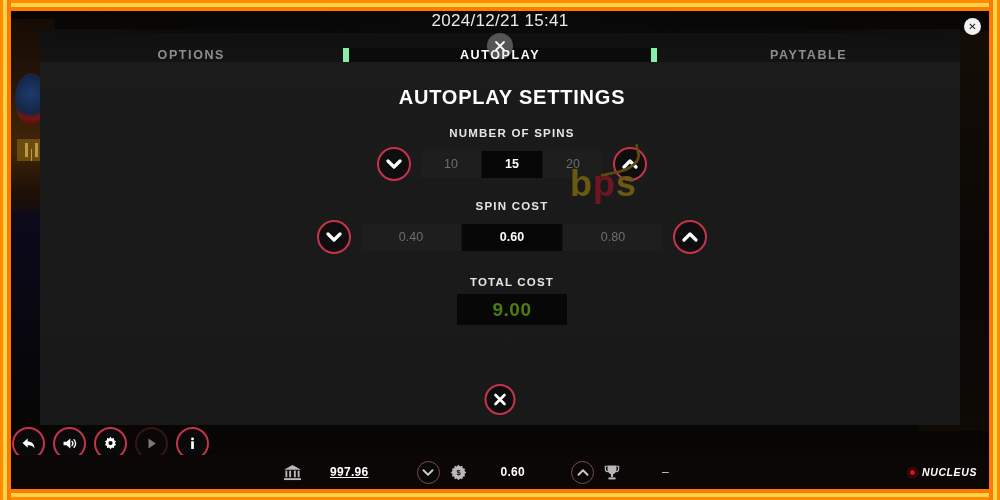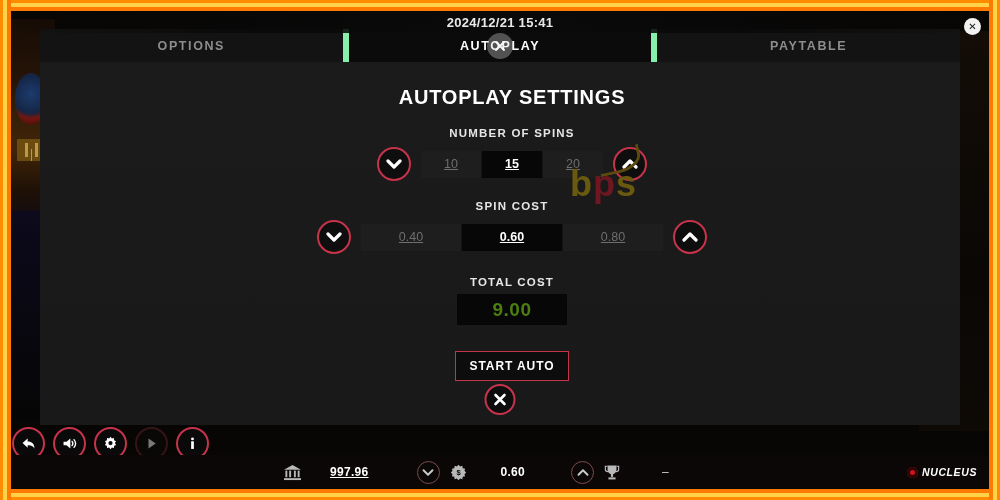--- a/index.html
+++ b/index.html
@@ -71,40 +71,40 @@
   }
   #art-right{
     right:0;top:20px;width:70px;height:400px;
     background:linear-gradient(180deg,#1b1208,#0b0806 60%,#120c07);
     opacity:.6;
   }
 
   
   #datetime-bar{
     position:absolute;left:11px;top:11px;width:978px;height:22px;
-    display:flex;align-items:center;justify-content:center;
-    color:#e9e9e9;font-size:13px;font-weight:bold;letter-spacing:.3px;
+    display:flex;align-items:flex-start;justify-content:center;
+    color:#e9e9e9;font-size:17px;font-weight:normal;letter-spacing:.3px;
     background:linear-gradient(90deg,rgba(0,0,0,0) 0%,rgba(8,8,8,.85) 25%,rgba(10,10,10,.95) 50%,rgba(8,8,8,.85) 75%,rgba(0,0,0,0) 100%);
     z-index:6;
   }
 
   
   #win-close{
     position:absolute;right:19px;top:18px;width:17px;height:17px;border-radius:50%;
     background:#f2f2f2;display:flex;align-items:center;justify-content:center;
     color:#151515;font-size:10px;line-height:1;z-index:9;cursor:pointer;
   }
 
   
   #modal{
     position:absolute;left:40px;top:29px;width:920px;height:396px;
     background:#141414;z-index:5;
   }
   #tabbar{
-    height:33px;display:flex;background:#101010;
+    height:33px;display:flex;background:#101010;align-items:flex-end;
   }
   .tab{
     flex:1;display:flex;align-items:center;justify-content:center;
     font-size:12.5px;letter-spacing:1.6px;font-weight:bold;
     color:#8d8d8d;background:#131313;cursor:pointer;position:relative;
   }
   .tab.active{color:#fff;background:#0b0b0b;}
   #tabbar .tab + .tab{border-left:6px solid #86efac;}
 
   #modal-body{
@@ -132,21 +132,21 @@
     display:flex;align-items:center;justify-content:center;
     cursor:pointer;flex:0 0 auto;
   }
   .arrow-btn svg{display:block;}
   .values{
     display:flex;margin:0 10px;
   }
   .val{
     display:flex;align-items:center;justify-content:center;
     height:27px;font-size:12.5px;color:#6e6e6e;background:#1e1e1e;
-    cursor:pointer;border-right:1px solid #141414;text-decoration:underline;
+    cursor:pointer;border-right:1px solid #141414;
   }
   .val:last-child{border-right:none;}
   .val.sel{background:#070707;color:#fff;font-weight:bold;}
 
   
   #spins-values .val{width:60px;}
   
   #cost-values .val{width:100px;}
   #total-box{
     margin:6px auto 0;width:110px;height:31px;background:#070707;
@@ -301,21 +301,20 @@
         <div class="arrow-btn">
           <svg width="16" height="12" viewBox="0 0 16 12">
             <path d="M2 9 L8 3 L14 9" stroke="#fff" stroke-width="3.2" fill="none" stroke-linecap="round" stroke-linejoin="round"></path>
           </svg>
         </div>
       </div>
 
       <div class="section-label" style="margin-top:22px;">TOTAL COST</div>
       <div id="total-box">9.00</div>
 
-      <div id="start-auto">START AUTO</div>
 
       <div id="modal-close">
         <svg width="15" height="15" viewBox="0 0 15 15">
           <path d="M3 3 L12 12 M12 3 L3 12" stroke="#fff" stroke-width="2.6" stroke-linecap="round"></path>
         </svg>
       </div>
 
     </div>
   </div>
 

